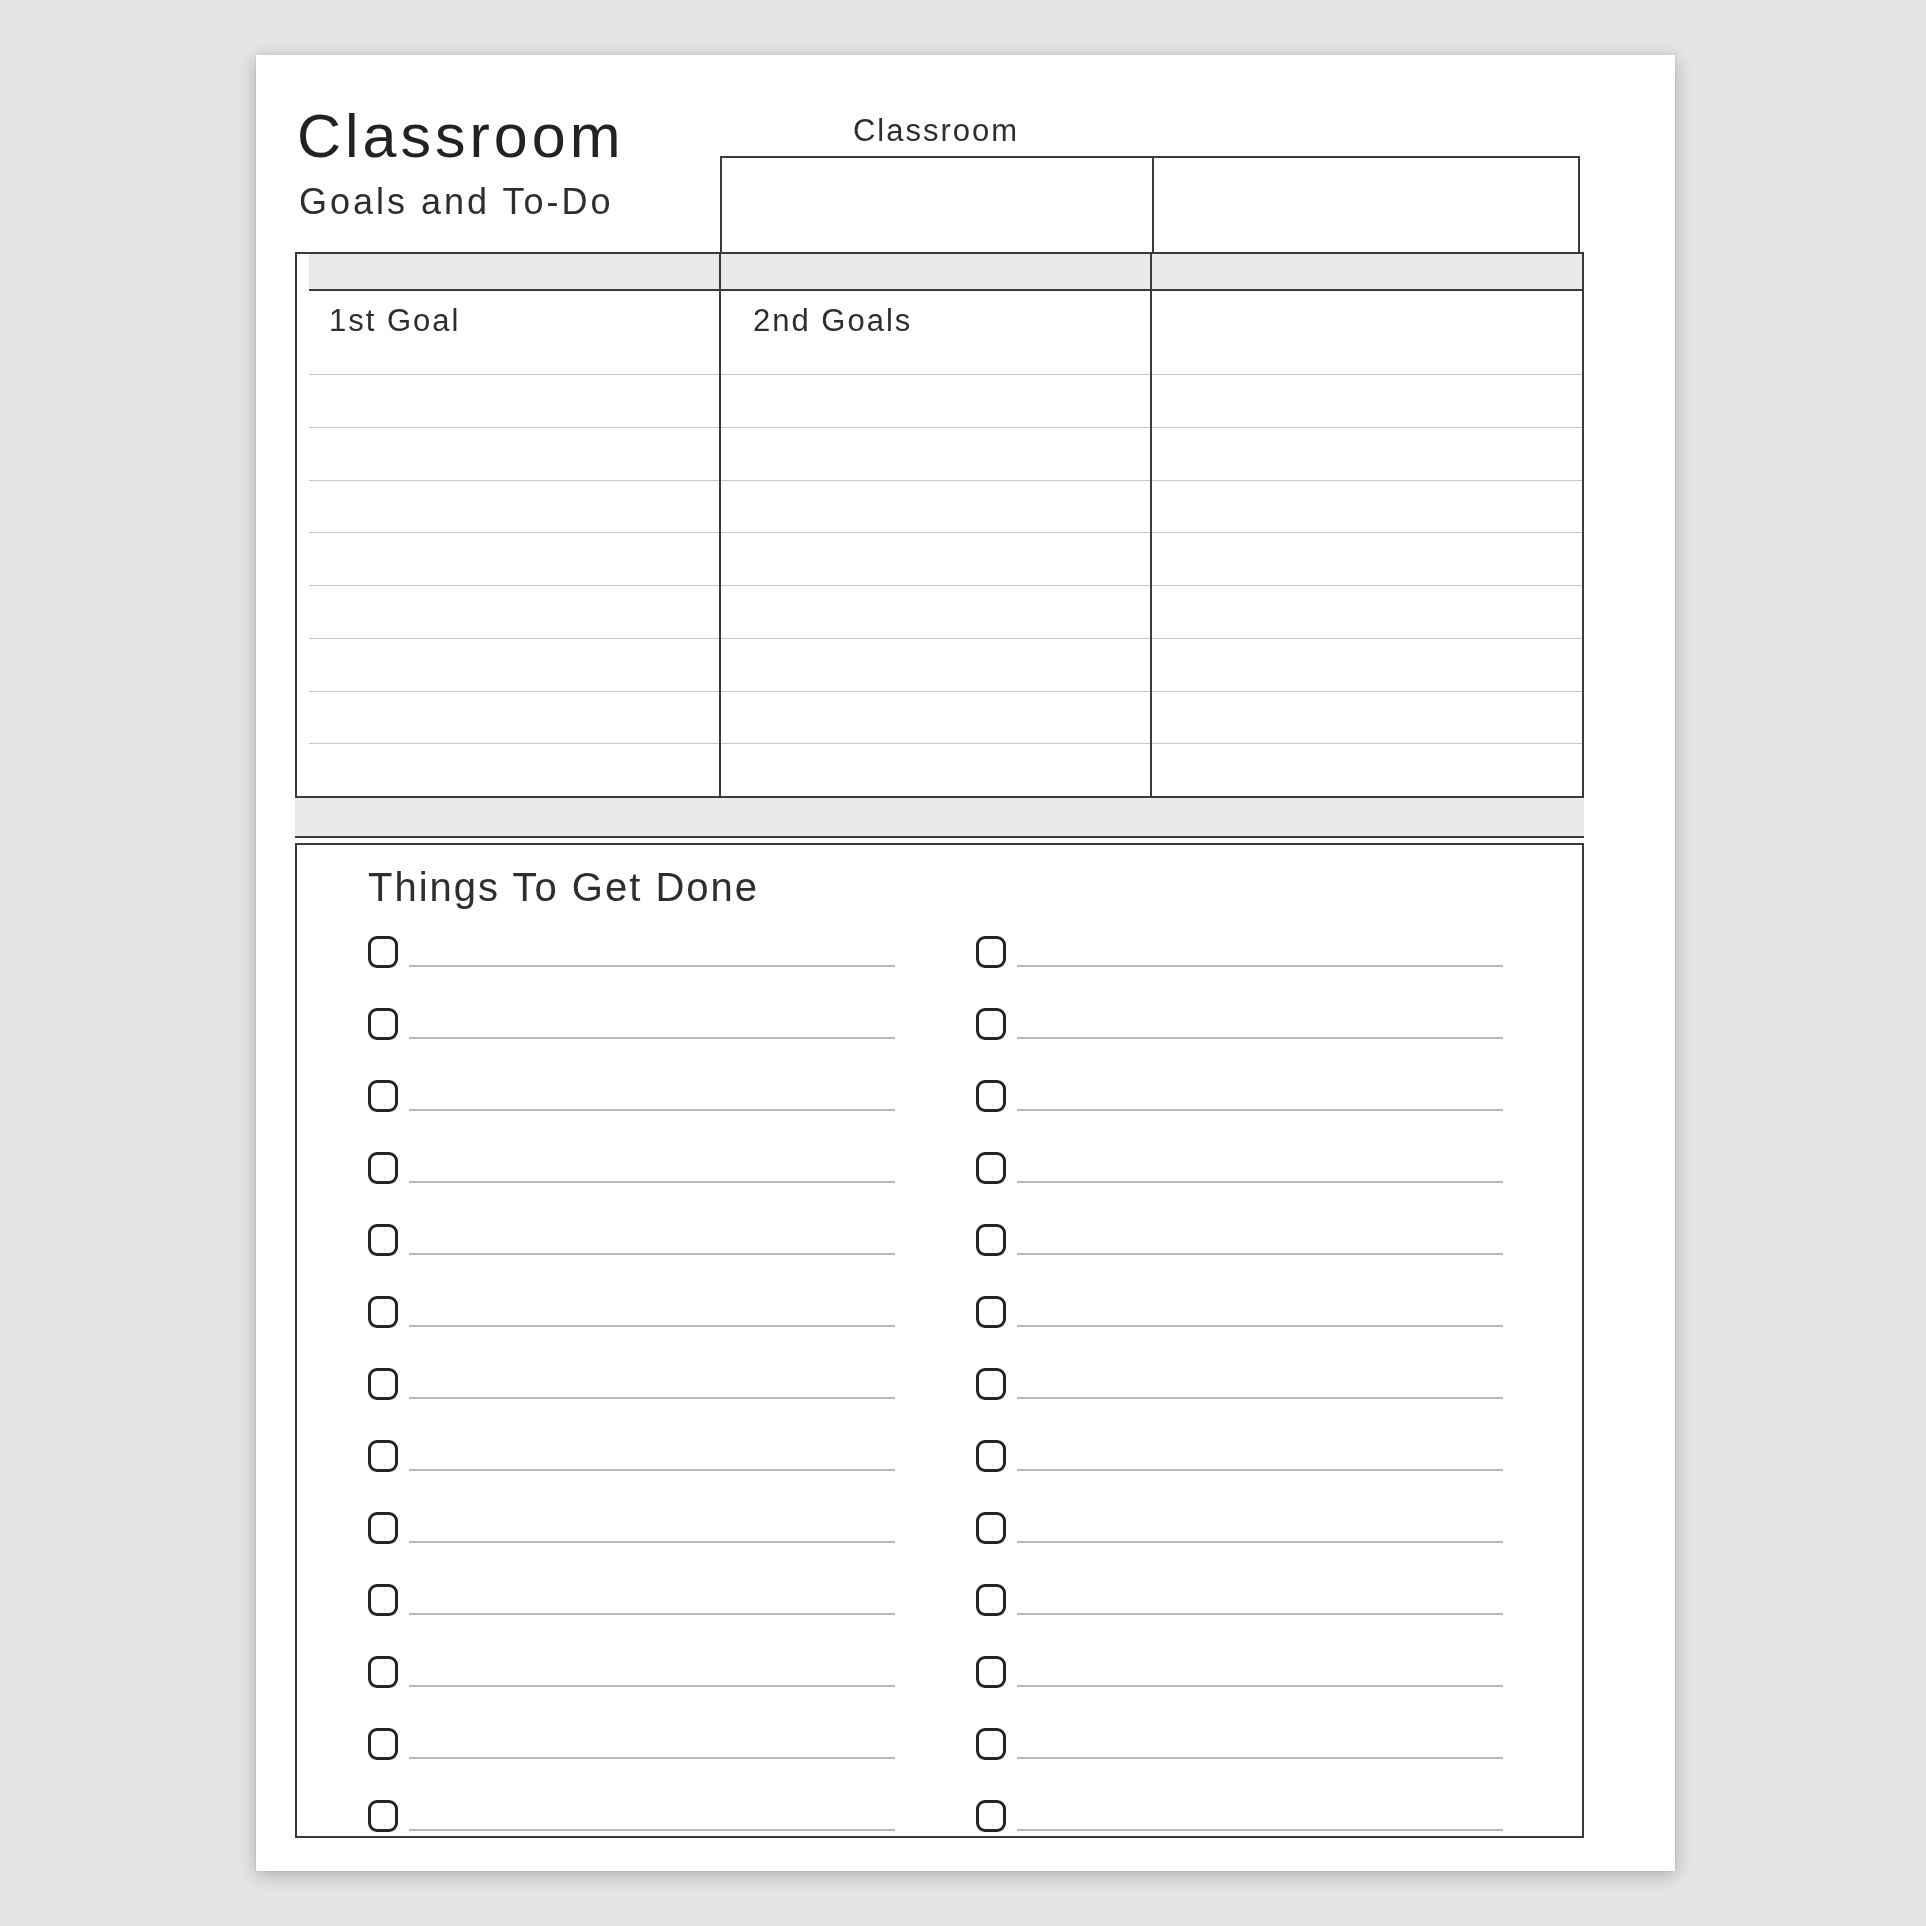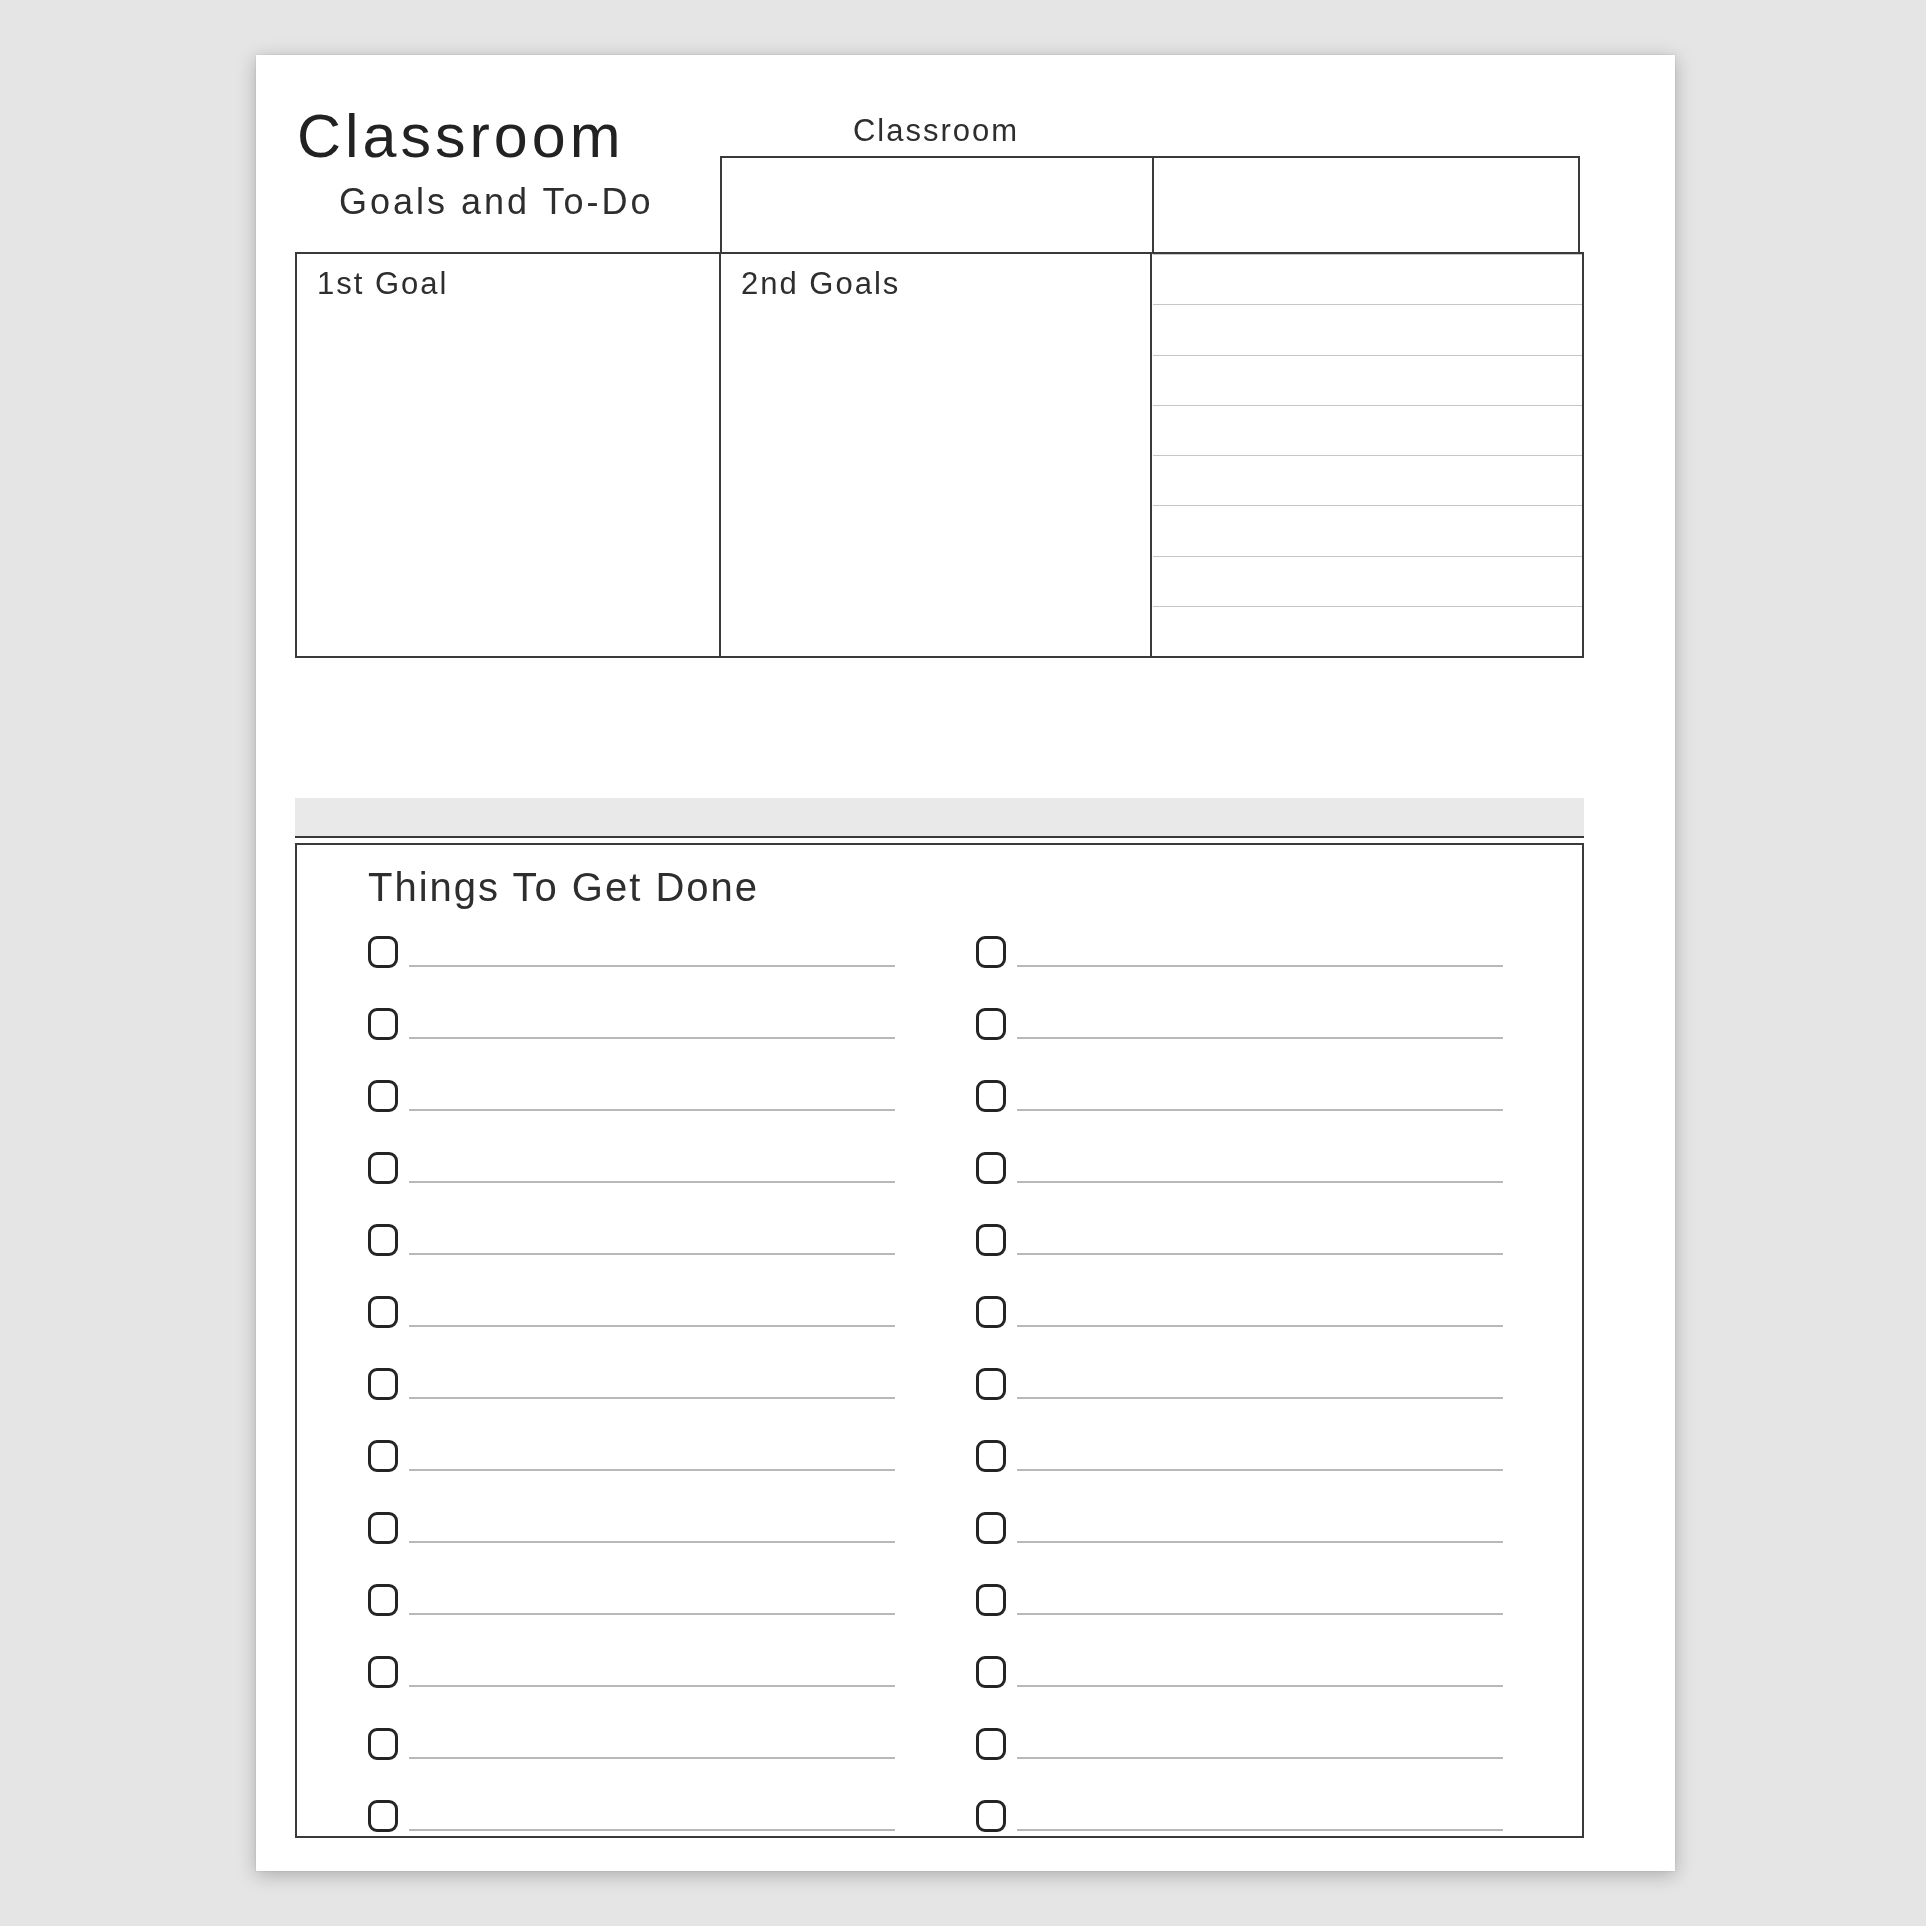--- a/index.html
+++ b/index.html
@@ -25,40 +25,40 @@
     background:var(--page-background);
     box-shadow:0 4px 18px rgba(0,0,0,.25), 0 0 2px rgba(0,0,0,.12);
   }
   .page-title{
     position:absolute;left:41px;top:46px;
     font-size:61px;letter-spacing:4px;font-weight:400;color:#222;
     white-space:nowrap;
   }
   .page-subtitle{
     position:absolute;left:43px;top:126px;
-    font-size:36px;letter-spacing:3px;color:#2e2e2e;white-space:nowrap;margin-left:40px;
+    font-size:36px;letter-spacing:3px;color:#2e2e2e;white-space:nowrap;
   }
   .field-label{
     position:absolute;top:58px;font-size:31px;letter-spacing:2px;
     text-align:center;color:#2e2e2e;white-space:nowrap;
   }
   .field-label.classroom{left:464px;width:432px;}
   .field-label.schoolyear{left:896px;width:429px;}
   .input-box{
     position:absolute;left:464px;top:101px;width:860px;height:97px;
     border:2px solid var(--border-dark);border-bottom:none;
     display:flex;
   }
   .input-cell{height:100%;}
   .input-cell.first{width:432px;border-right:2px solid var(--border-dark);}
   .input-cell.second{flex:1;}
   .goals-table{
-    position:absolute;left:39px;top:197px;width:1289px;height:406px;
+    position:absolute;left:39px;top:197px;width:1289px;height:546px;
     border:2px solid var(--border-dark);
-    display:flex;flex-direction:row;
+    display:flex;flex-direction:column;padding-left:12px;
   }
   .goals-strip{
     height:37px;flex:none;background:var(--strip-gray);
     border-bottom:2px solid var(--border-dark);
   }
   .goals-header-row{height:83px;flex:none;display:flex;}
   .goal-header-cell{
     padding:12px 0 0 20px;font-size:31px;letter-spacing:2px;color:#2e2e2e;
   }
   .goal-header-cell.c0{width:424px;}

